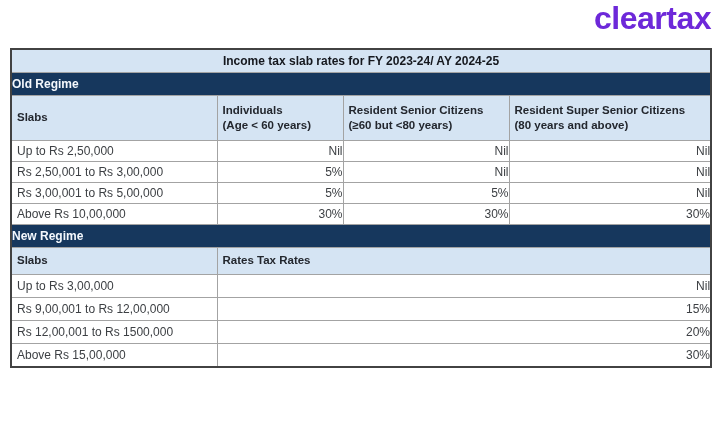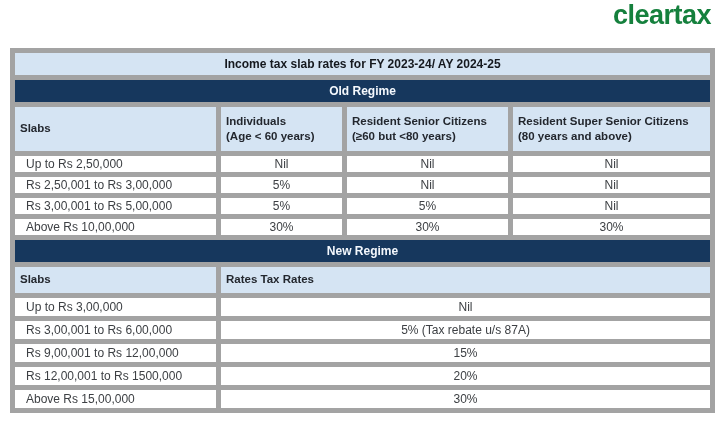--- a/index.html
+++ b/index.html
@@ -2,50 +2,50 @@
 <html><head>
 <meta charset="utf-8">
 <style>
   html,body { margin:0; padding:0; }
   body {
     width:720px; height:434px; background:#ffffff; position:relative;
     font-family:"Liberation Sans", sans-serif; overflow:hidden;
   }
   .logo {
     position:absolute; top:0px; right:9px;
-    font-size:27px; font-weight:bold; color:#15803d; letter-spacing:-0.5px;
+    font-size:32px; font-weight:bold; color:#6d28d9; letter-spacing:-0.5px;
   }
   table.tax-table {
     position:absolute; left:10px; top:48px; width:700px;
     border-collapse:collapse; table-layout:fixed;
     border:2px solid #424242;
   }
   .tax-table td, .tax-table th {
-    border:5px solid #a3a3a3; font-size:12px; color:#3d4044;
+    border:1px solid #a3a3a3; font-size:12px; color:#3d4044;
     padding:0; overflow:hidden; white-space:nowrap;
   }
   td.title-cell {
     background:#d5e4f3; font-weight:bold; text-align:center;
     color:#15181e; height:22px; font-size:12px;
   }
   td.band-cell {
     background:#16375d; color:#f4f8fd; font-weight:bold;
-    text-align:center; height:22px; font-size:12px;
+    height:22px; font-size:12px;
   }
   .tax-table th {
     background:#d5e4f3; text-align:left; font-weight:bold; color:#23272e;
     font-size:11.5px; line-height:1.32; vertical-align:middle;
     padding:2px 2px 2px 5px; height:40px;
   }
   .hl { display:block; }
   tr.old-row { height:21px; }
   tr.new-row { height:23px; }
   tr.new-header-row th { height:22px; }
-  td.slab-cell { text-align:left; padding-left:11px; }
-  td.rate-cell { text-align:center; }
+  td.slab-cell { text-align:left; padding-left:5px; }
+  td.rate-cell { text-align:right; }
 </style>
 </head>
 <body>
 
 <div class="logo">cleartax</div>
 
 <table class="tax-table">
   <colgroup>
     <col style="width:206px">
       <col style="width:126px">
@@ -115,24 +115,20 @@
       <th colspan="3">
         <span class="hl">Rates Tax Rates</span>
       </th>
     </tr>
 
     <tr class="new-row">
       <td class="slab-cell">Up to Rs 3,00,000</td>
       <td colspan="3" class="rate-cell">Nil</td>
     </tr>
     <tr class="new-row">
-      <td class="slab-cell">Rs 3,00,001 to Rs 6,00,000</td>
-      <td colspan="3" class="rate-cell">5% (Tax rebate u/s 87A)</td>
-    </tr>
-    <tr class="new-row">
       <td class="slab-cell">Rs 9,00,001 to Rs 12,00,000</td>
       <td colspan="3" class="rate-cell">15%</td>
     </tr>
     <tr class="new-row">
       <td class="slab-cell">Rs 12,00,001 to Rs 1500,000</td>
       <td colspan="3" class="rate-cell">20%</td>
     </tr>
     <tr class="new-row">
       <td class="slab-cell">Above Rs 15,00,000</td>
       <td colspan="3" class="rate-cell">30%</td>

